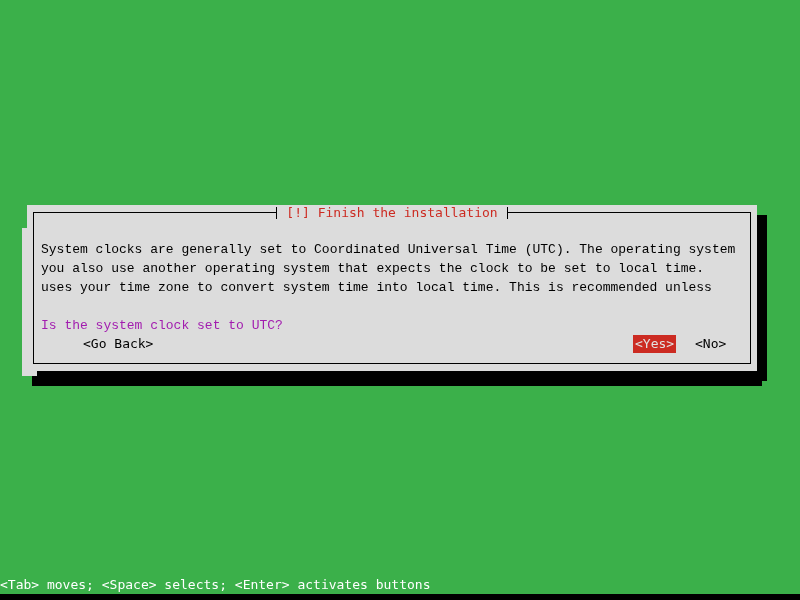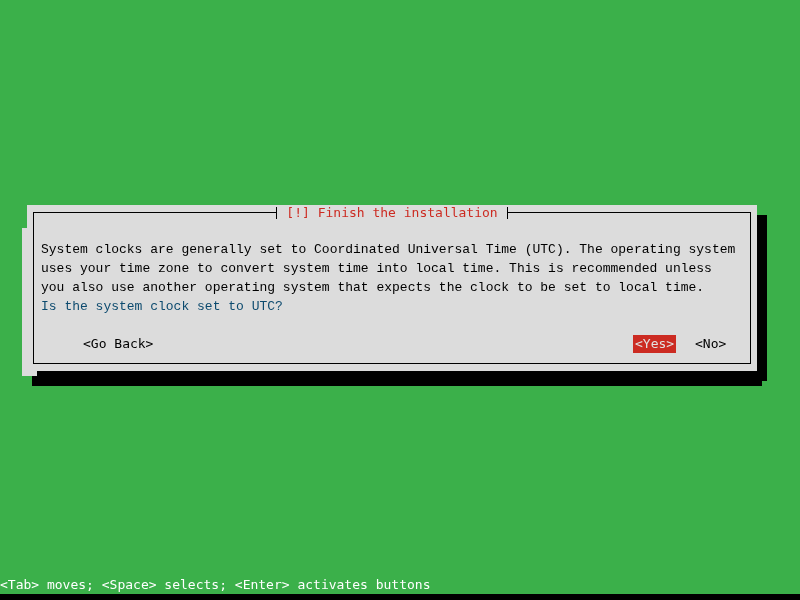--- a/index.html
+++ b/index.html
@@ -140,21 +140,22 @@
     font-family: Liberation Mono, monospace;
   }
   .para-line {
     color: #000000;
     white-space: pre;
     font-size: 13px;
     line-height: 19px;
     letter-spacing: 0px;
   }
   .question {
-    color: #0c4a6e;
+    margin-top: 19px;
+    color: #a21caf;
     white-space: pre;
     font-size: 13px;
     line-height: 19px;
   }
 
   
   .btn-row {
     position: absolute;
     left: 14px;
     right: 14px;
@@ -216,22 +217,22 @@
     <div class="main-frame"></div>
 
     <div class="titlebar">
       <div class="title-rule left"></div>
       <div class="title-text">[!] Finish the installation</div>
       <div class="title-rule right"></div>
     </div>
 
     <div class="body-area">
       <div class="para-line">System clocks are generally set to Coordinated Universal Time (UTC). The operating system</div>
+      <div class="para-line">you also use another operating system that expects the clock to be set to local time.</div>
       <div class="para-line">uses your time zone to convert system time into local time. This is recommended unless</div>
-      <div class="para-line">you also use another operating system that expects the clock to be set to local time.</div>
       <div class="question">Is the system clock set to UTC?</div>
     </div>
 
     <div class="btn-row">
       <div class="btn goback">&lt;Go Back&gt;</div>
       <div class="btn yes">&lt;Yes&gt;</div>
       <div class="btn no">&lt;No&gt;</div>
     </div>
 
   </div>

